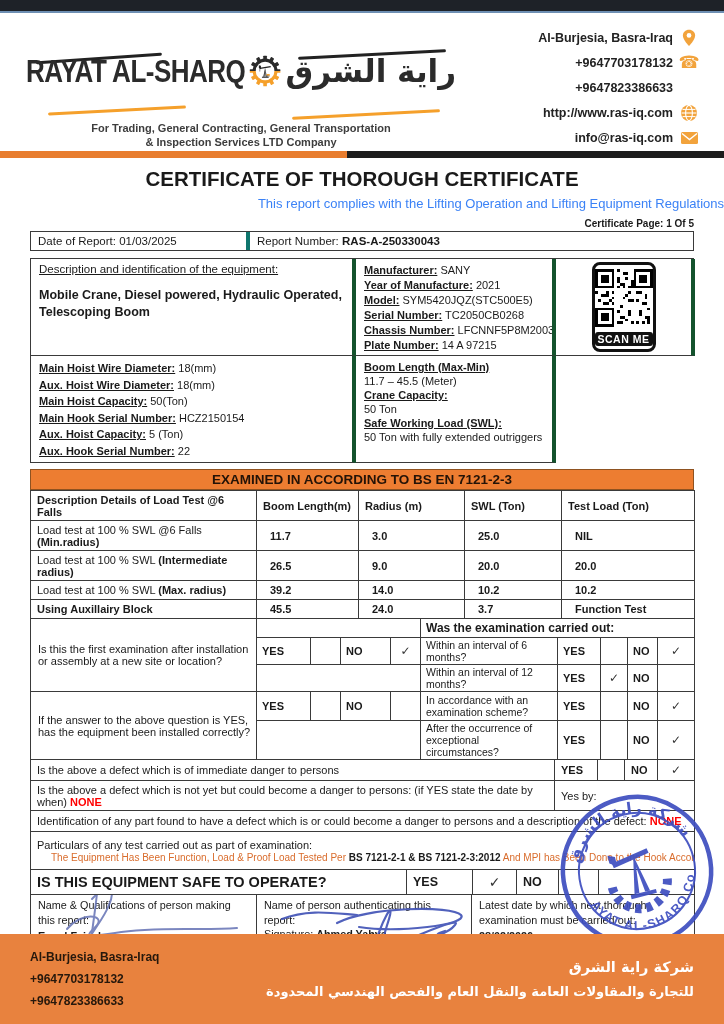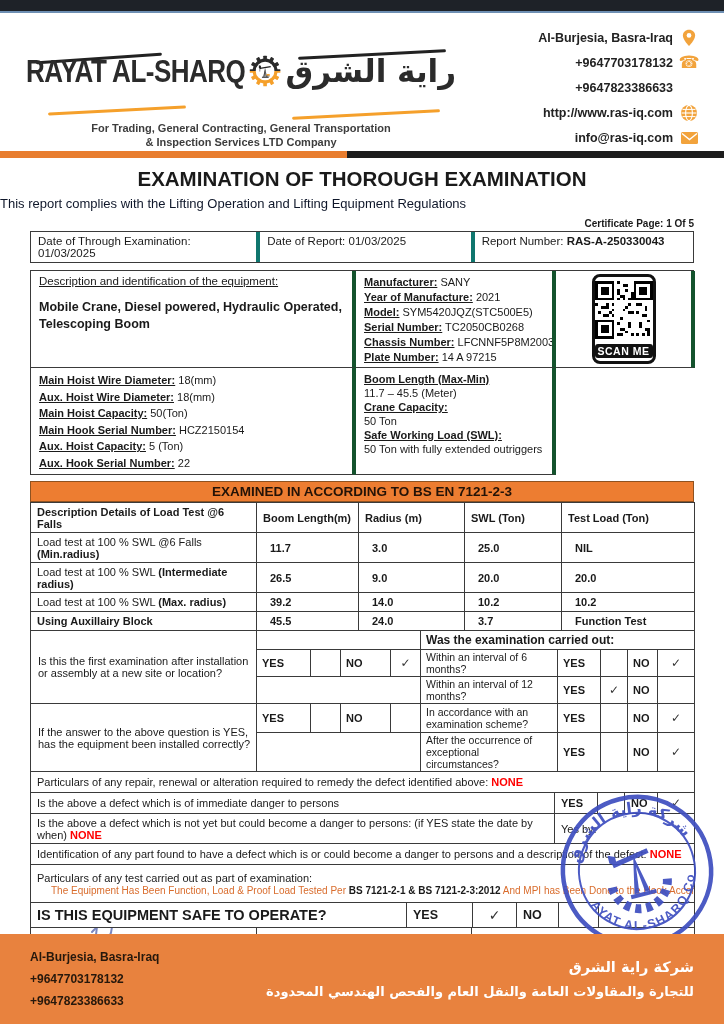--- a/index.html
+++ b/index.html
@@ -24,21 +24,21 @@
   .contacts { display: flex; flex-direction: column; gap: 8px; align-items: flex-end; padding-top: 8px; font-size: 12.5px; font-weight: bold; color: #222; }
   .contact-row { display: flex; align-items: center; gap: 7px; height: 17px; }
   .icon-slot { width: 18px; height: 18px; display: flex; align-items: center; justify-content: center; }
   .phone-glyph { color: #F2A33C; font-size: 17px; font-family: "DejaVu Sans", sans-serif; line-height: 1; }
 
   .divider { display: flex; height: 7px; }
   .divider .left { width: 347px; background: #E87D2F; }
   .divider .right { flex: 1; background: #1d1d1d; }
 
   .doc-title { text-align: center; font-size: 20.5px; font-weight: bold; margin-top: 9px; }
-  .doc-subtitle { text-align: left; font-size: 13px; margin-top: 5px; color: #0f172a; }
+  .doc-subtitle { text-align: right; font-size: 13px; margin-top: 5px; color: #3b82f6; }
   .cert-page { text-align: right; font-size: 10px; font-weight: bold; margin: 7px 30px 2px 0; }
 
   .dates-row { margin: 0 30px; display: flex; border: 1px solid #3a3a3a; font-size: 11.5px; width: 664px; }
   .dates-cell { padding: 3px 7px; }
   .dates-cell + .dates-cell { border-left: 4px solid #0f766e; }
   .dw1 { width: 226px; } .dw2 { width: 215px; } .dw3 { width: 223px; }
 
   .equip { margin: 7px 30px 0; display: grid; grid-template-columns: 325px 200px 139px; grid-template-rows: 97px 107px;
            border-left: 1px solid #3a3a3a; border-top: 1px solid #3a3a3a; font-size: 11px; width: 664px; }
   .ecell { border-right: 4px solid #14532d; border-bottom: 1px solid #3a3a3a; padding: 4px 8px; overflow: hidden; }
@@ -203,29 +203,25 @@
         </span>
       </div>
     </div>
   </div>
 
   <div class="divider">
     <div class="left"></div>
     <div class="right"></div>
   </div>
 
-  <div class="doc-title">EXAMINATION OF THOROUGH EXAMINATION</div>
+  <div class="doc-title">CERTIFICATE OF THOROUGH CERTIFICATE</div>
   <div class="doc-subtitle">This report complies with the Lifting Operation and Lifting Equipment Regulations</div>
   <div class="cert-page">Certificate Page: 1 Of 5</div>
 
   <div class="dates-row">
-    <div class="dates-cell dw1">
-      <span>Date of Through Examination:</span>
-      <span>01/03/2025</span>
-    </div>
     <div class="dates-cell dw2">
       <span>Date of Report:</span>
       <span>01/03/2025</span>
     </div>
     <div class="dates-cell dw3">
       <span>Report Number:</span>
       <span class="b">RAS-A-250330043</span>
     </div>
   </div>
 
@@ -430,23 +426,20 @@
 
   <table class="btable">
     <colgroup>
         <col style="width:524px">
         <col style="width:43px">
         <col style="width:27px">
         <col style="width:33px">
         <col style="width:37px">
       </colgroup>
     <tbody>
-        <tr>
-      <td colspan="5"><span>Particulars of any repair, renewal or alteration required to remedy the defect identified above: </span><span class="red">NONE</span></td>
-    </tr>
     <tr>
       <td>Is the above a defect which is of immediate danger to persons</td>
       <td class="yn">YES</td>
       <td class="chk"></td>
       <td class="yn">NO</td>
       <td class="chk">✓</td>
     </tr>
     <tr>
       <td><span>Is the above a defect which is not yet but could become a danger to persons: (if YES state the date by when) </span><span class="red">NONE</span></td>
       <td colspan="4">Yes by:</td>

